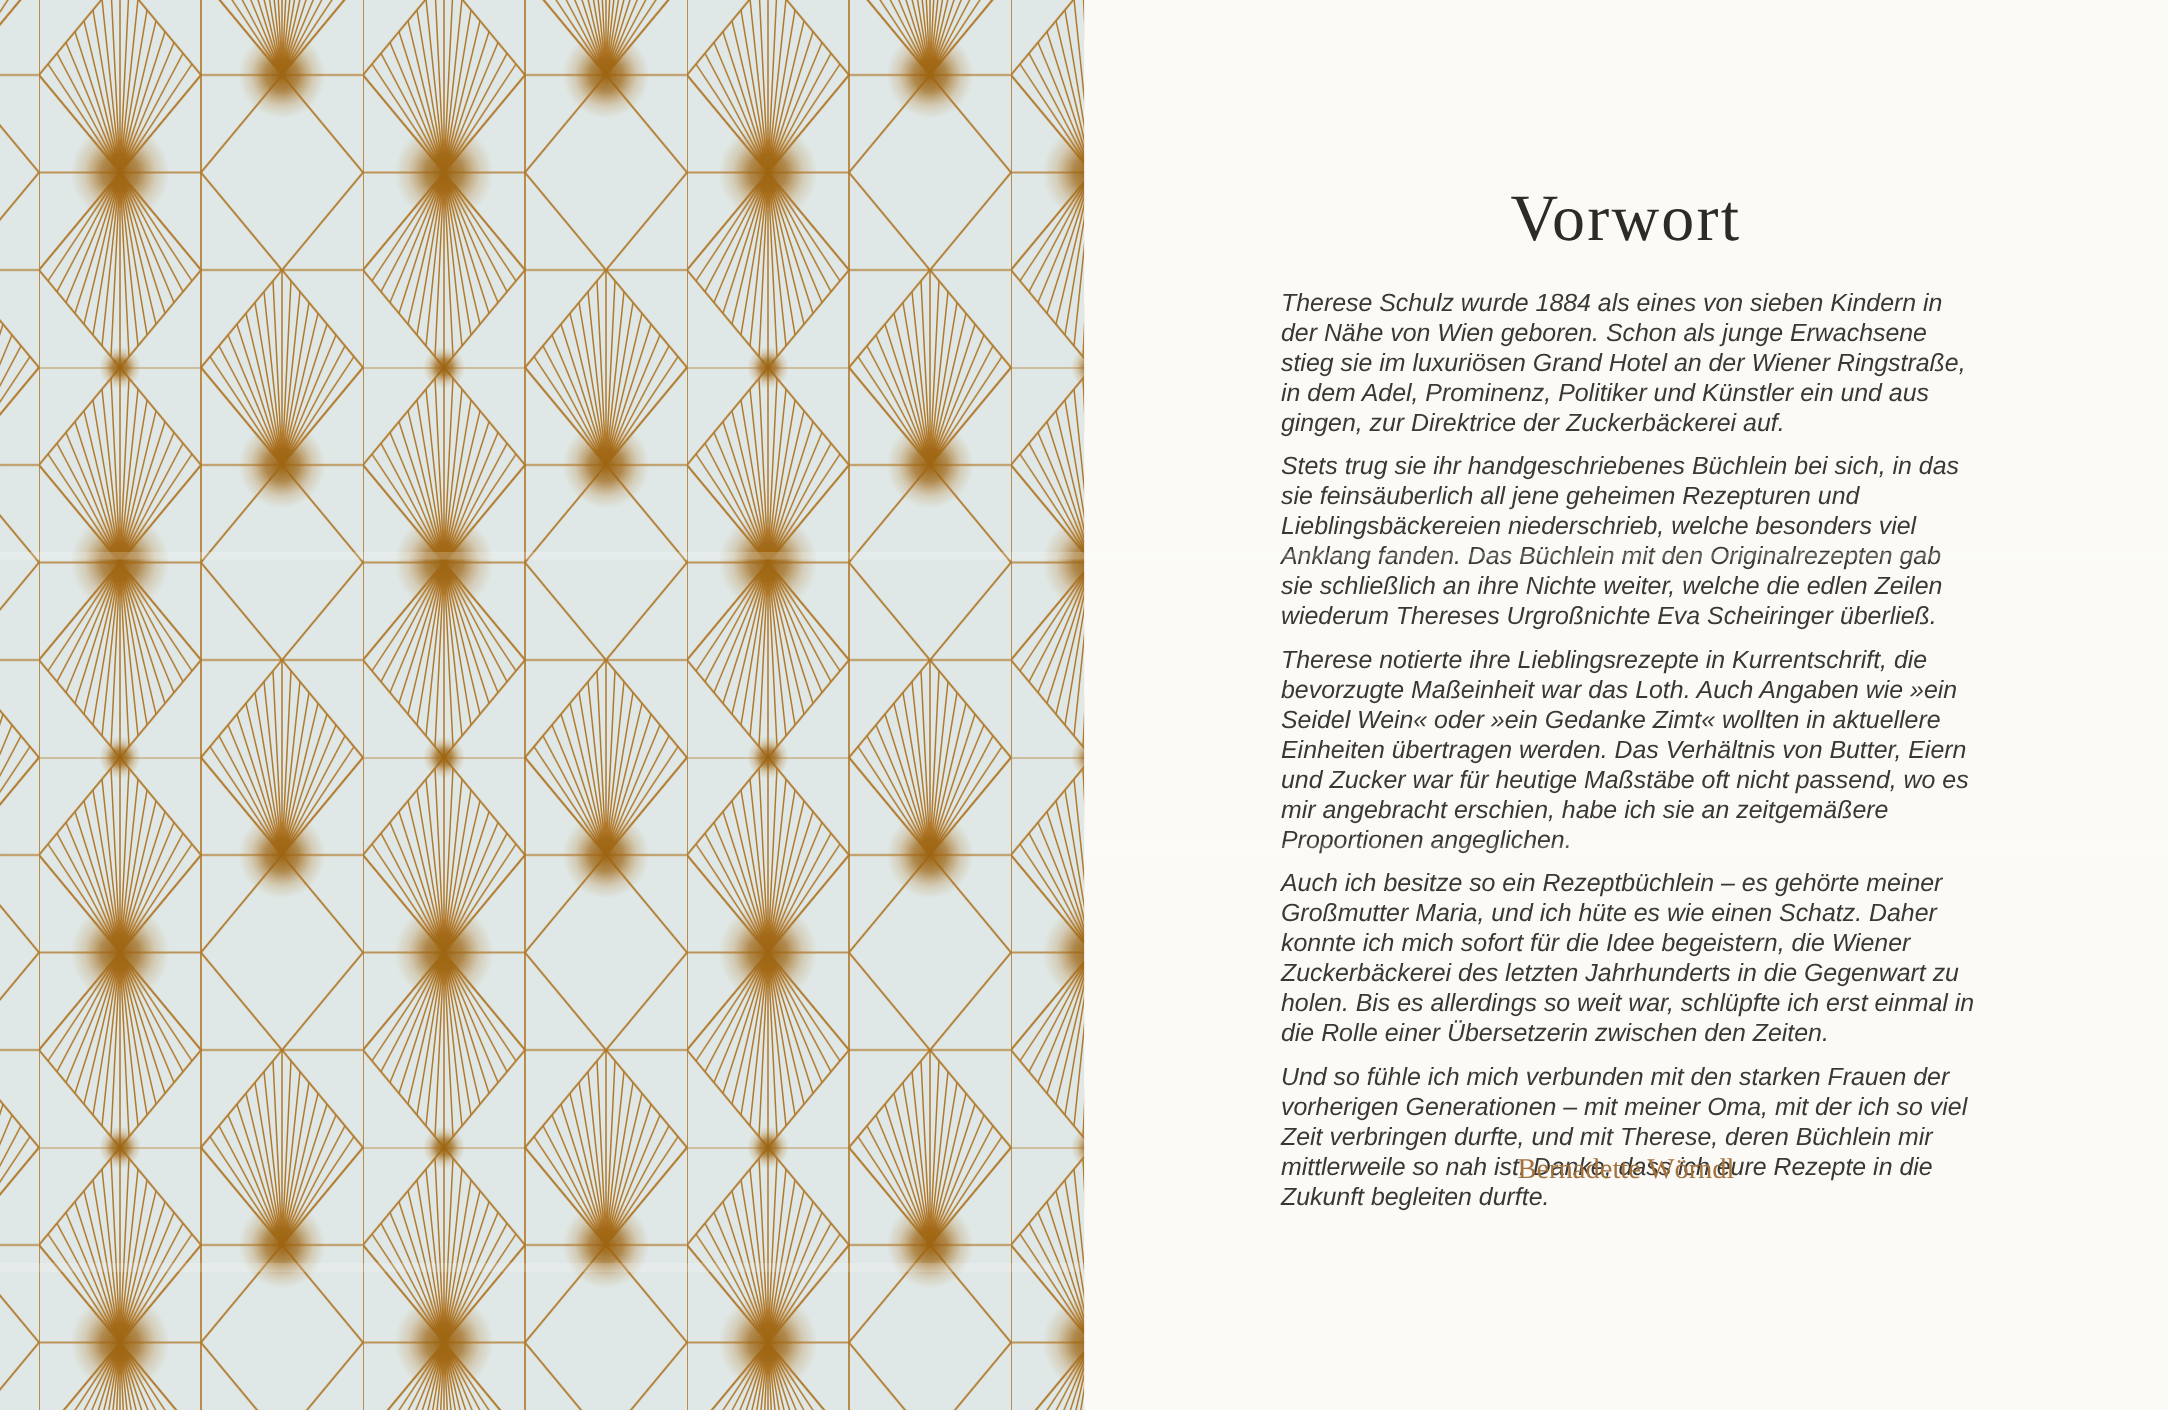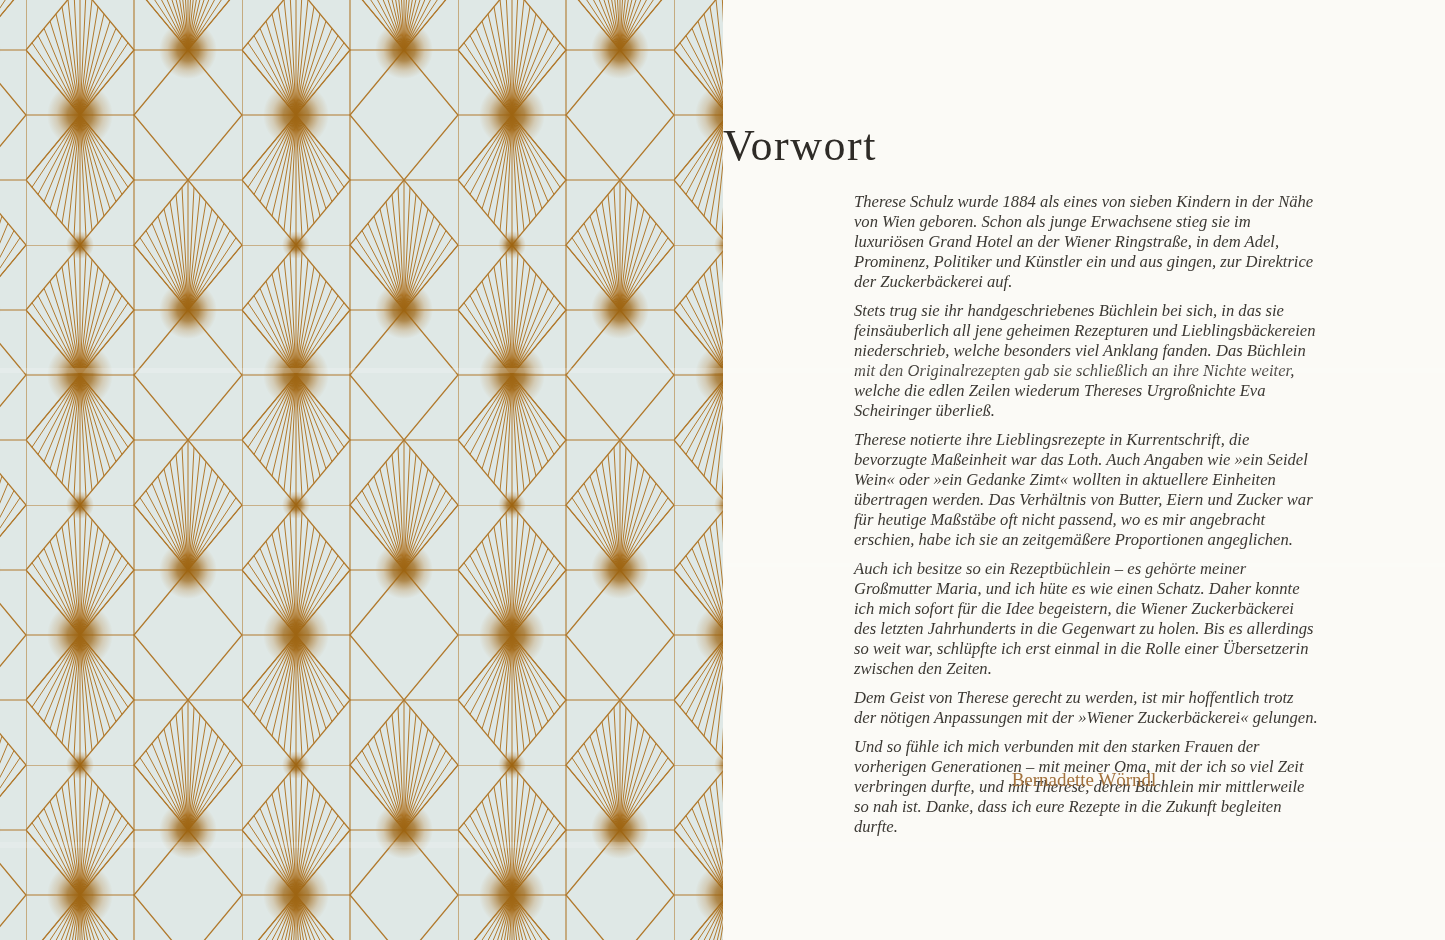--- a/index.html
+++ b/index.html
@@ -16,26 +16,26 @@
        font-family:"Liberation Serif", serif;}
   .spread{position:relative;width:1445px;height:940px;}
 
   .page-left{position:absolute;left:0;top:0;width:723px;height:940px;overflow:hidden;}
   #deco-holder{position:absolute;inset:0;}
 
   .page-right{position:absolute;left:723px;top:0;width:722px;height:940px;
               background:var(--page-background);}
 
   .page-title{position:absolute;top:124px;left:0;width:100%;margin:0;
-              font-family:"Liberation Serif", serif;
+              text-align:center;font-family:"Liberation Serif", serif;
               font-weight:400;font-size:44px;line-height:1;
               letter-spacing:1.5px;color:var(--title-text);}
 
   .preface-text{position:absolute;top:192px;left:131px;width:465px;}
-  .preface-text p{margin:0 0 9px 0;font-family:Liberation Serif, serif;
+  .preface-text p{margin:0 0 9px 0;font-family:Liberation Sans, sans-serif;
                   font-style:italic;font-size:16.6px;line-height:20px;
                   color:var(--body-text);text-align:left;}
 
   .signature{position:absolute;top:769px;left:0;width:100%;text-align:center;
              font-family:"Liberation Serif", serif;font-style:normal;
              font-size:19px;color:var(--signature-gold);}
 
   .streak{position:absolute;left:0;width:100%;pointer-events:none;
           background:rgba(255,255,255,0.20);}
   .streak.s1{top:368px;height:5px;}
@@ -73,21 +73,20 @@
   </div>
 
   <div class="page-right">
     <h1 class="page-title">Vorwort</h1>
 
     <div class="preface-text">
       <p>Therese Schulz wurde 1884 als eines von sieben Kindern in der Nähe von Wien geboren. Schon als junge Erwachsene stieg sie im luxuriösen Grand Hotel an der Wiener Ringstraße, in dem Adel, Prominenz, Politiker und Künstler ein und aus gingen, zur Direktrice der Zuckerbäckerei auf.</p>
       <p>Stets trug sie ihr handgeschriebenes Büchlein bei sich, in das sie feinsäuberlich all jene geheimen Rezepturen und Lieblingsbäckereien niederschrieb, welche besonders viel Anklang fanden. Das Büchlein mit den Originalrezepten gab sie schließlich an ihre Nichte weiter, welche die edlen Zeilen wiederum Thereses Urgroßnichte Eva Scheiringer überließ.</p>
       <p>Therese notierte ihre Lieblingsrezepte in Kurrentschrift, die bevorzugte Maßeinheit war das Loth. Auch Angaben wie »ein Seidel Wein« oder »ein Gedanke Zimt« wollten in aktuellere Einheiten übertragen werden. Das Verhältnis von Butter, Eiern und Zucker war für heutige Maßstäbe oft nicht passend, wo es mir angebracht erschien, habe ich sie an zeitgemäßere Proportionen angeglichen.</p>
       <p>Auch ich besitze so ein Rezeptbüchlein – es gehörte meiner Großmutter Maria, und ich hüte es wie einen Schatz. Daher konnte ich mich sofort für die Idee begeistern, die Wiener Zuckerbäckerei des letzten Jahrhunderts in die Gegenwart zu holen. Bis es allerdings so weit war, schlüpfte ich erst einmal in die Rolle einer Übersetzerin zwischen den Zeiten.</p>
-      <p>Dem Geist von Therese gerecht zu werden, ist mir hoffentlich trotz der nötigen Anpassungen mit der »Wiener Zuckerbäckerei« gelungen.</p>
       <p>Und so fühle ich mich verbunden mit den starken Frauen der vorherigen Generationen – mit meiner Oma, mit der ich so viel Zeit verbringen durfte, und mit Therese, deren Büchlein mir mittlerweile so nah ist. Danke, dass ich eure Rezepte in die Zukunft begleiten durfte.</p>
     </div>
 
     <div class="signature">Bernadette Wörndl</div>
   </div>
 
   <div class="streak s1"></div>
   <div class="streak s2"></div>
   <div class="streak s3 right-only"></div>
 </div>

